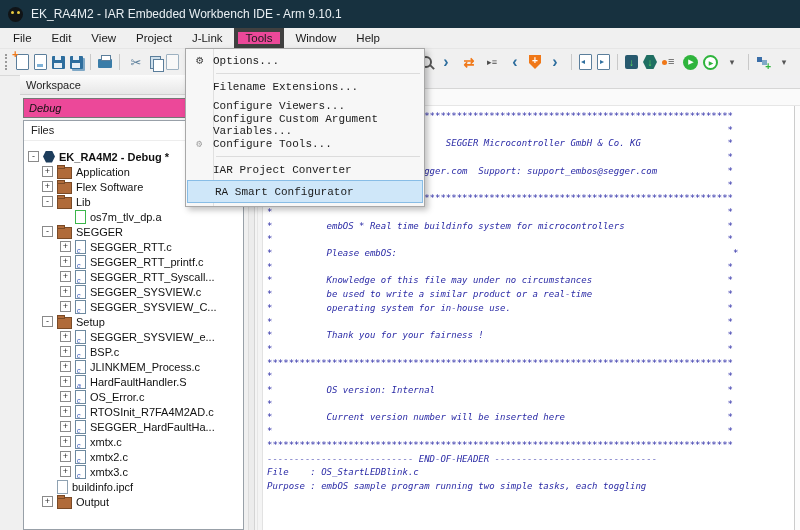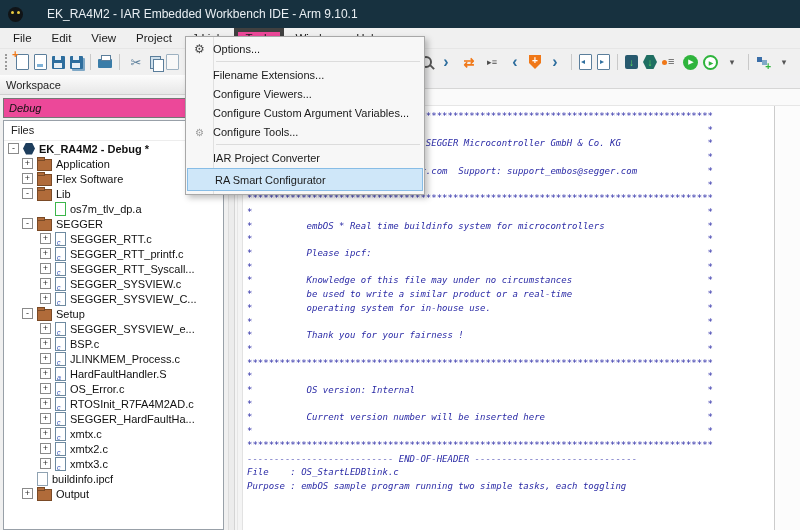--- a/index.html
+++ b/index.html
@@ -4,21 +4,21 @@
 <style>
   html,body{margin:0;padding:0;}
   body{width:800px;height:530px;overflow:hidden;font-family:"Liberation Sans",sans-serif;background:#f0f0f0;}
   .app{position:relative;width:800px;height:530px;background:#f0f0f0;}
 
   
   .titlebar{height:28px;background:#17313f;display:flex;align-items:center;padding-left:8px;}
   .appicon{width:15px;height:15px;border-radius:50%;background:#101417;position:relative;flex:none;}
   .appicon::before,.appicon::after{content:"";position:absolute;width:3px;height:3px;border-radius:50%;background:#e8c93f;top:4px;}
   .appicon::before{left:3px;} .appicon::after{left:9px;}
-  .titletext{color:#e9eff3;font-size:12px;margin-left:24px;white-space:nowrap;}
+  .titletext{color:#e9eff3;font-size:12px;margin-left:8px;white-space:nowrap;}
 
   
   .menubar{height:20px;background:#f0f0f0;display:flex;align-items:center;padding-left:4px;border-bottom:1px solid #e6e6e6;}
   .mbitem{font-size:11.5px;color:#1a1a1a;padding:0 8px;margin-right:2px;border:1px solid transparent;}
   .mbitem.active{background:#ec4899;border:4px solid #404040;}
 
   
   .toolbar{height:26px;background:#f0f0f0;border-bottom:1px solid #d9d9d9;position:relative;display:flex;align-items:center;}
   .tbgroup{display:flex;align-items:center;gap:5px;}
   .tbgroup.left{margin-left:5px;}
@@ -57,25 +57,25 @@
   .play.filled{background:#2fb43c;}
   .play.filled::after{content:"▶";color:#fff;font-size:7px;margin-left:1px;}
   .play.outline{border:2px solid #2fb43c;background:#fff;width:11px;height:11px;}
   .play.outline::after{content:"▶";color:#2fb43c;font-size:6px;margin-left:1px;}
   .blocks{width:14px;height:13px;position:relative;}
   .blocks::before{content:"";position:absolute;left:1px;top:1px;width:5px;height:5px;background:#3a6ea8;box-shadow:5px 3px 0 0 #7fa8c6;}
   .blocks::after{content:"+";position:absolute;right:-1px;bottom:-3px;color:#2fb43c;font-weight:bold;font-size:10px;}
 
   
   .main{position:absolute;top:75px;left:0;right:0;bottom:0;display:flex;}
-  .workspace{width:228px;flex:none;background:#f0f0f0;display:flex;flex-direction:column;}
+  .workspace{width:228px;flex:none;background:#f0f0f0;display:flex;flex-direction:column;margin-left:20px;}
   .wsheader{height:19px;background:linear-gradient(#fcfcfc,#e7e7e7);border-bottom:1px solid #cfcfcf;font-size:11px;color:#222;display:flex;align-items:center;padding-left:6px;}
   .combo{height:18px;margin:3px 4px 2px 3px;background:#ec4899;border:1px solid #767676;font-size:11px;color:#111;display:flex;align-items:center;padding-left:5px;position:relative;font-style:italic;}
   .combo::after{content:"";position:absolute;right:5px;top:7px;border-left:4px solid transparent;border-right:4px solid transparent;border-top:4px solid #555;}
-  .filespanel{flex:1;margin:0 4px 0 3px;background:#fff;border:1px solid #98a0a8;overflow:hidden;display:flex;flex-direction:column;}
+  .filespanel{flex:1;margin:0 4px 0 3px;background:#fff;border:1px solid #98a0a8;overflow:hidden;display:flex;flex-direction:column;gap:8px;}
   .fileshdr{font-size:11px;color:#222;padding:3px 6px 4px 7px;border-bottom:1px solid #ededed;flex:none;}
   .tree{flex:1;overflow:hidden;}
   .trow{height:15px;display:flex;align-items:center;font-size:11px;color:#111;white-space:nowrap;}
   .trow .exp{width:9px;height:9px;border:1px solid #8a8a8a;background:#fff;flex:none;margin-right:4px;font-size:9px;line-height:8px;text-align:center;color:#333;}
   .trow.exp-plus .exp::before{content:"+";}
   .trow.exp-minus .exp::before{content:"-";}
   .trow.no-exp .exp{visibility:hidden;}
   .trow .tico{flex:none;margin-right:4px;position:relative;}
   .trow.ico-root .tico{width:12px;height:12px;background:#1d3d5c;clip-path:polygon(25% 0,75% 0,100% 50%,75% 100%,25% 100%,0 50%);}
   .trow.ico-folder .tico{width:13px;height:10px;background:#b06b3a;border:1px solid #7a4a26;margin-top:2px;}
@@ -98,21 +98,21 @@
   .eband1{height:13px;background:#f0f0f1;border-bottom:1px solid #d6d6d6;}
   .eband2{height:16px;background:#fafafa;border-bottom:1px solid #e6e6e6;}
   .marginstrip{position:absolute;left:0;top:31px;bottom:0;width:7px;background:#f4f4f4;border-right:1px solid #e2e2e2;}
   .marginstrip::before{content:"";position:absolute;left:2px;top:0;bottom:0;width:1px;background:#e6e6e6;}
   .vline{position:absolute;top:31px;bottom:0;width:1px;background:#cccccc;}
   .rightzone{position:absolute;top:31px;bottom:0;right:0;background:#fcfcfc;}
   .code{position:absolute;left:12px;top:35px;right:0;bottom:0;}
   .cline{white-space:pre;font-family:"DejaVu Sans Mono",monospace;font-style:italic;font-size:9px;line-height:13.7px;color:#2b2ba6;}
 
   
-  .menu-popup{position:absolute;left:185px;top:36px;width:238px;background:#f7f7f7;border:1px solid #a8a8a8;box-shadow:3px 3px 6px rgba(0,0,0,.25);z-index:50;padding:2px 0;}
+  .menu-popup{position:absolute;left:185px;top:48px;width:238px;background:#f7f7f7;border:1px solid #a8a8a8;box-shadow:3px 3px 6px rgba(0,0,0,.25);z-index:50;padding:2px 0;font-family:Liberation Mono, monospace;}
   .menu-popup .gutline{position:absolute;left:27px;top:0;bottom:0;width:1px;background:#e0e0e0;}
   .mrow{height:19px;display:flex;align-items:center;font-size:11px;color:#1a1a1a;position:relative;}
   .mrow .gicon{width:27px;flex:none;text-align:center;}
   .mrow.gear .gicon::before{content:"⚙";color:#4a4a4a;font-size:12px;}
   .mrow.toolsico .gicon::before{content:"⚙";color:#9a9a9a;font-size:10px;}
   .mrow.sep{height:7px;}
   .mrow.sep::after{content:"";position:absolute;left:30px;right:4px;top:3px;height:1px;background:#dcdcdc;}
   .mrow.hl{background:#cfe7f9;border:1px solid #88bde6;margin:1px 1px;height:21px;}
 </style>
 </head>
@@ -455,21 +455,21 @@
           <div class="cline">*                                                                                    *</div>
 
           <div class="cline">**************************************************************************************</div>
 
           <div class="cline">*                                                                                    *</div>
 
           <div class="cline">*          embOS * Real time buildinfo system for microcontrollers                   *</div>
 
           <div class="cline">*                                                                                    *</div>
 
-          <div class="cline">*          Please ipcf:                                                              *</div>
+          <div class="cline">*          Please embOS:                                                              *</div>
 
           <div class="cline">*                                                                                    *</div>
 
           <div class="cline">*          Knowledge of this file may under no circumstances                         *</div>
 
           <div class="cline">*          be used to write a similar product or a real-time                         *</div>
 
           <div class="cline">*          operating system for in-house use.                                        *</div>
 
           <div class="cline">*                                                                                    *</div>

